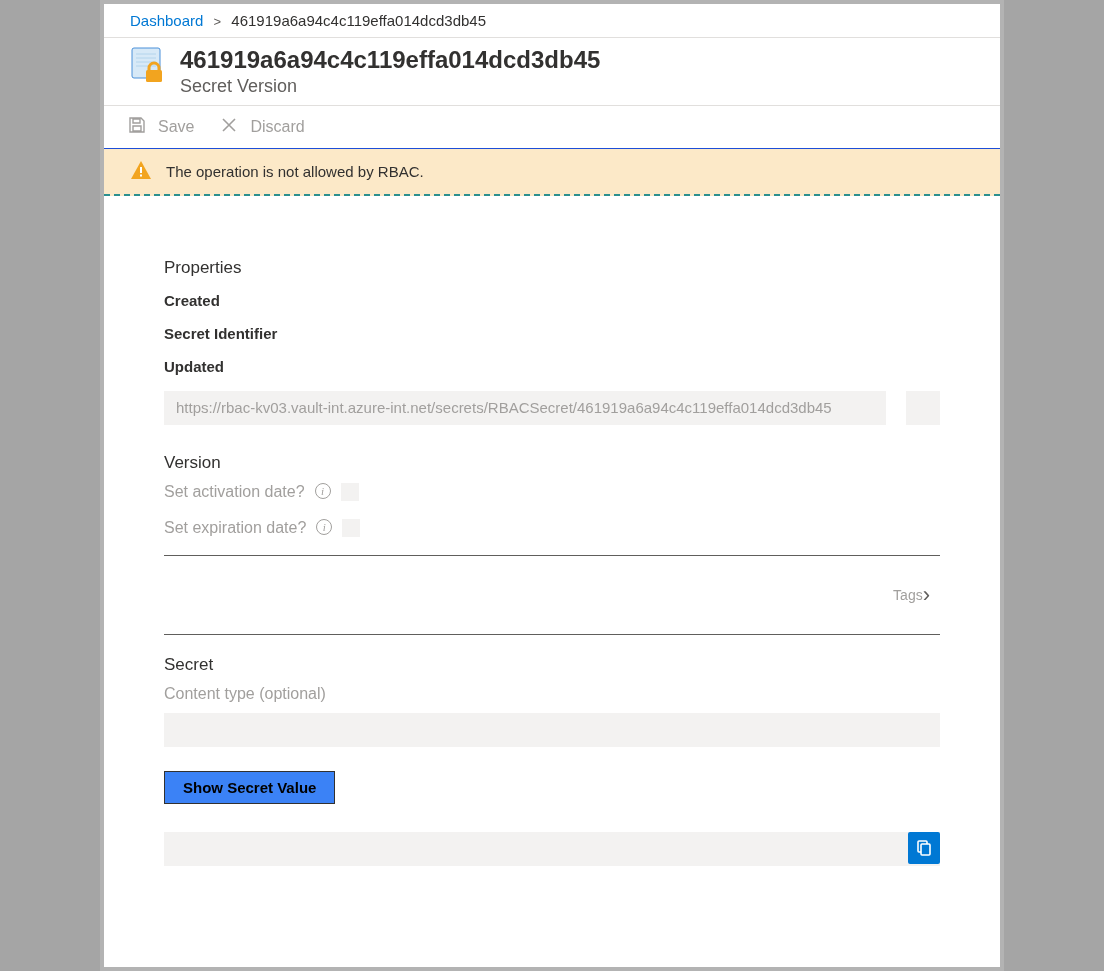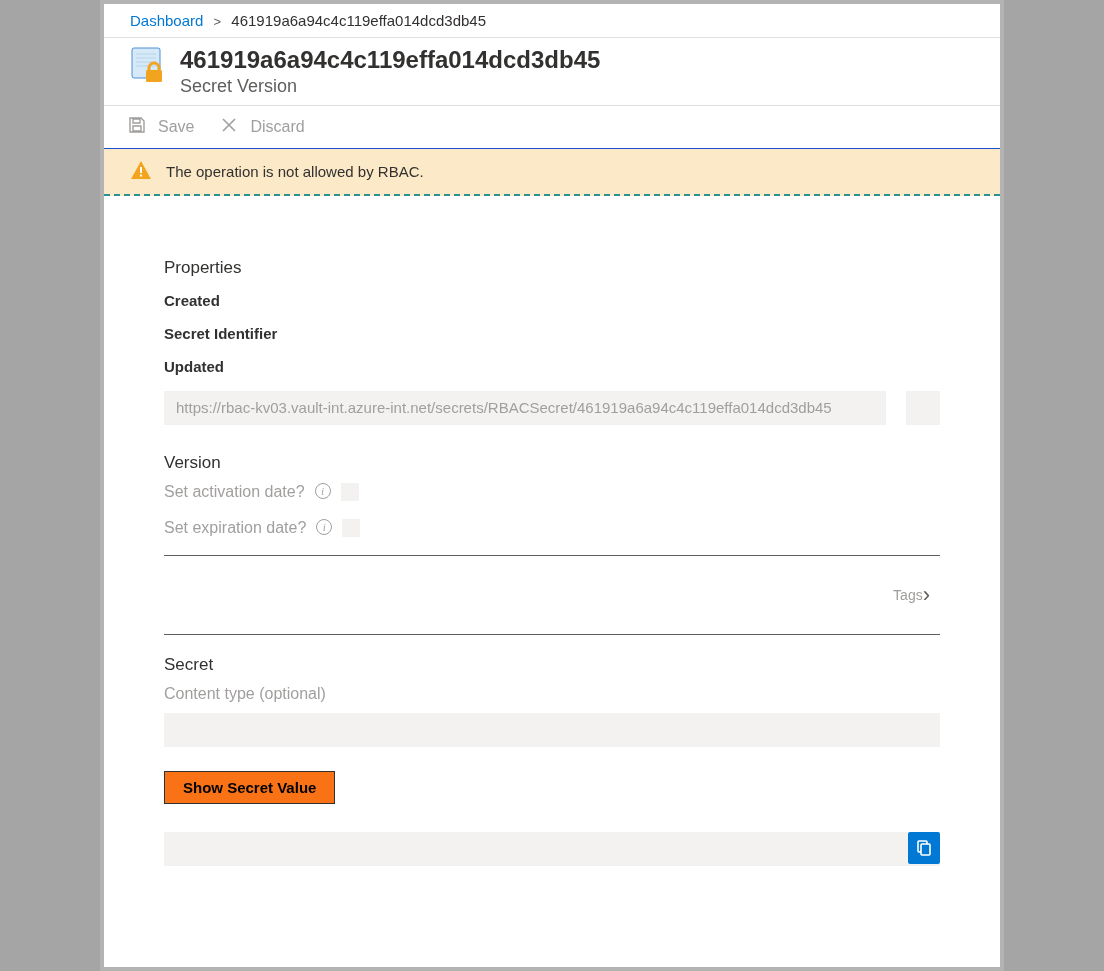--- a/index.html
+++ b/index.html
@@ -147,21 +147,21 @@
     align-items: center;
     justify-content: flex-end;
     padding: 26px 10px 26px 14px;
     color: #a19f9d;
     font-size: 14px;
   }
   .chevron { color: #605e5c; font-size: 22px; }
   .secret-area { margin-top: 20px; }
   .btn-outline {
     border: 1px solid #323130;
-    background: #f97316;
+    background: #3b82f6;
     padding: 7px 18px;
     font-size: 15px;
     font-weight: 600;
     cursor: pointer;
     margin: 18px 0 28px 0;
   }
   .pos-rel { position: relative; }
   .copy-btn {
     position: absolute;
     right: 0; top: 0;

